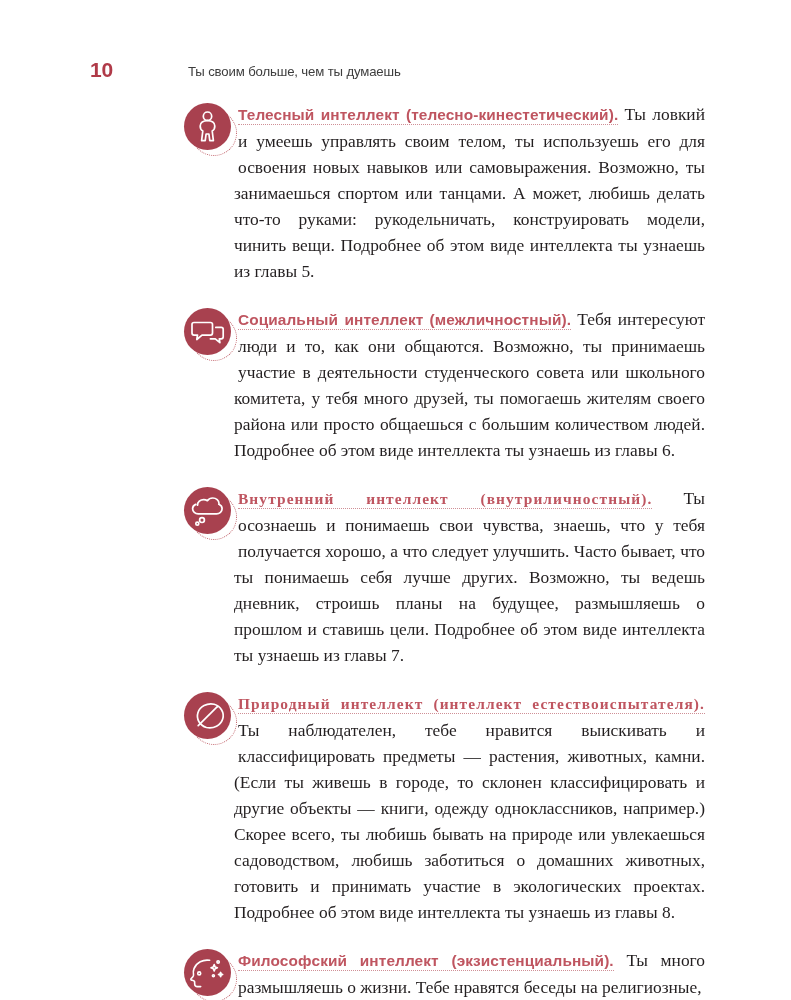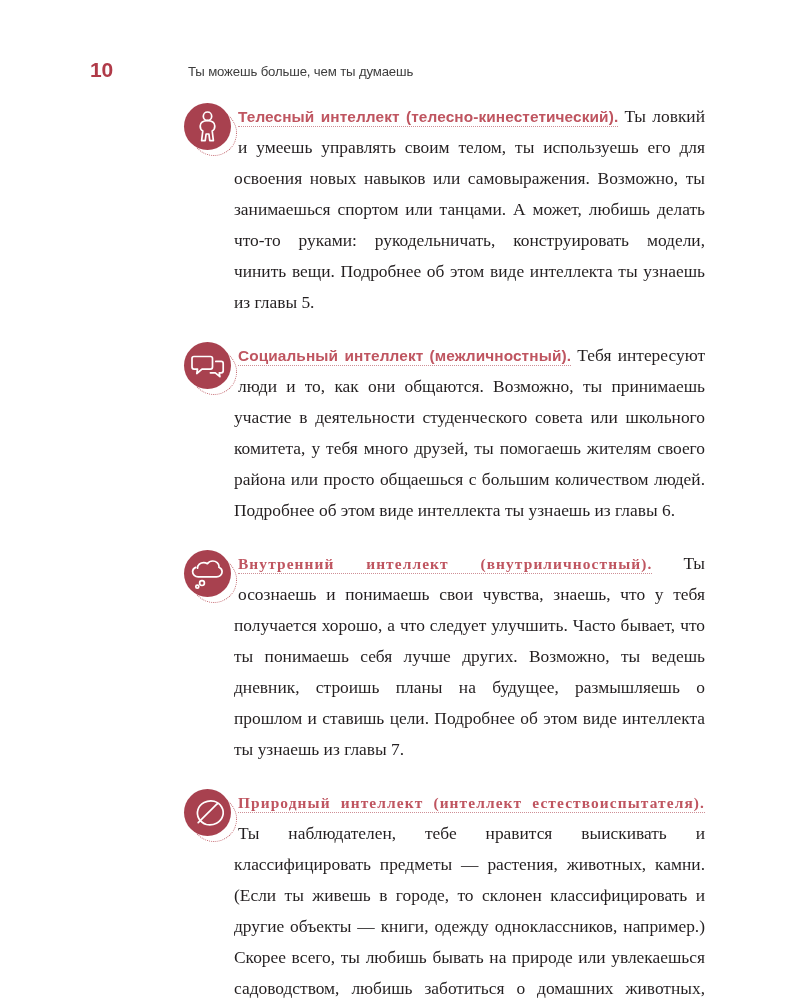--- a/index.html
+++ b/index.html
@@ -93,21 +93,21 @@
   .badge svg {
     position: absolute;
     left: 0px;
     top: 0px;
     width: 47px;
     height: 47px;
   }
 
   .para {
     font-size: 17.4px;
-    line-height: 31px;
+    line-height: 26px;
     color: #231f20;
     text-align: justify;
     text-justify: inter-word;
     hyphens: manual;
     -webkit-hyphens: manual;
     text-indent: 0;
     margin-left: 48px;
   }
   .para .lead {
     font-family: "Liberation Sans", "DejaVu Sans", sans-serif;
@@ -127,21 +127,21 @@
     clear: both;
   }
 </style>
 </head>
 <body>
 
 <div class="page">
 
   <div class="page-header">
     <div class="folio">10</div>
-    <div class="running-title">Ты можешь больше, чем ты думаешь</div>
+    <div class="running-title">Ты своим больше, чем ты думаешь</div>
   </div>
 
   <div class="content">
 
     <div class="item clearfix">
       <div class="badge">
         <span class="dots"></span>
         <span class="disc"></span>
         <svg viewBox="0 0 47 47">
           <g fill="none" stroke="#ffffff" stroke-width="1.7" stroke-linejoin="round" stroke-linecap="round">

